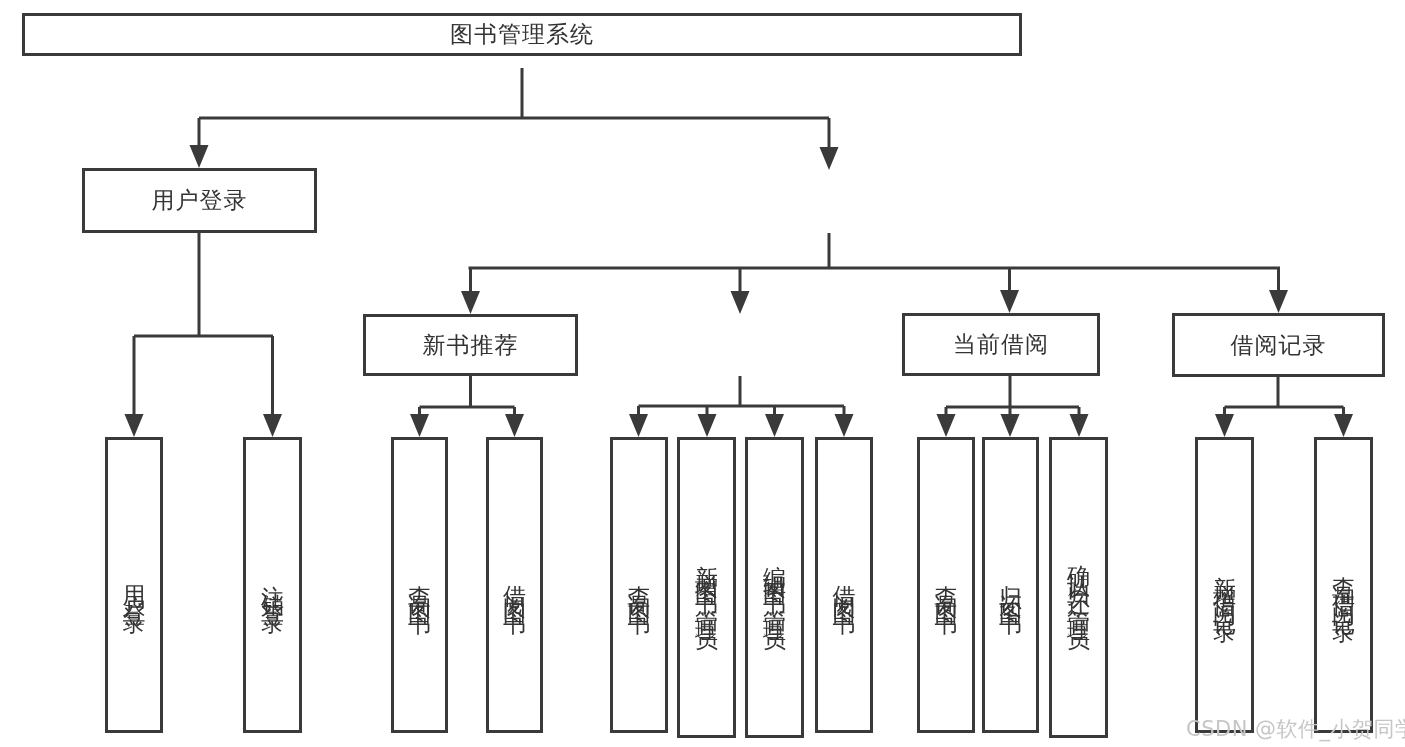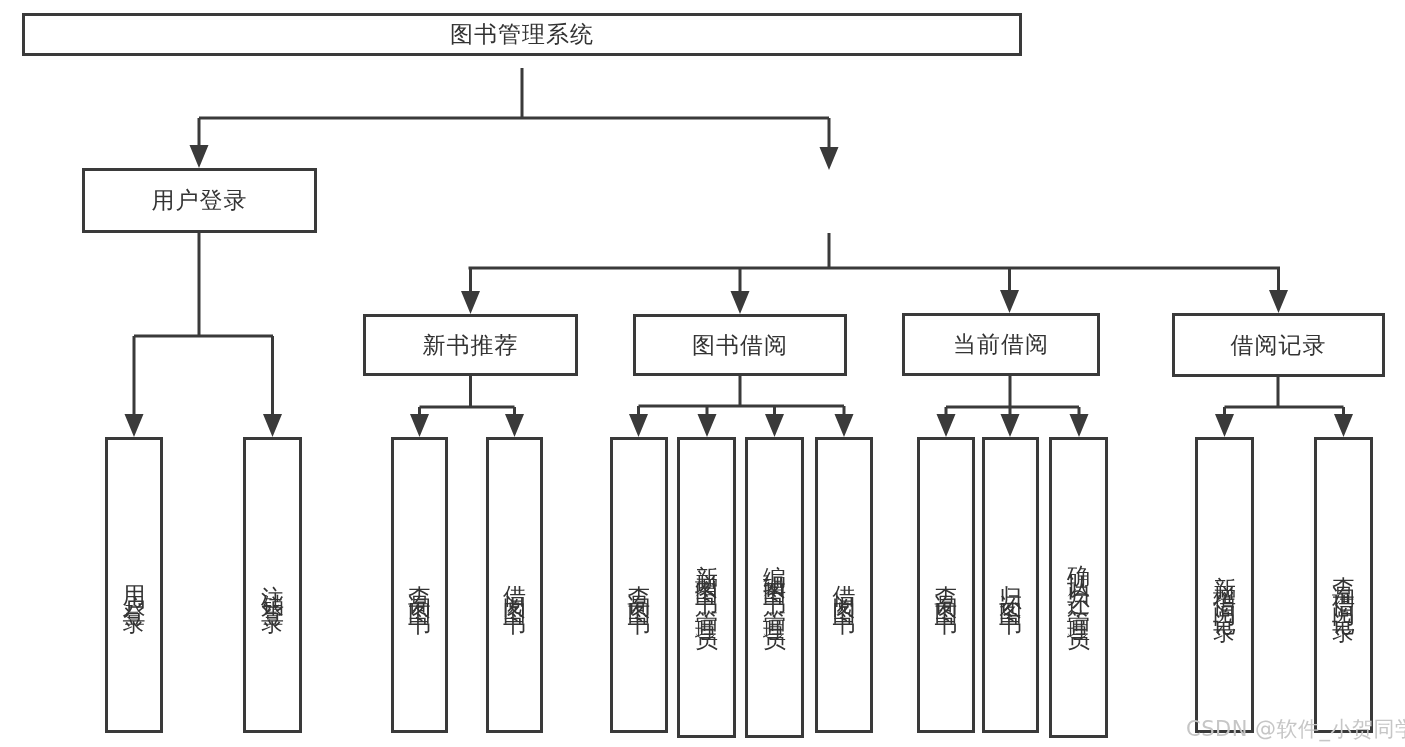--- a/index.html
+++ b/index.html
@@ -125,23 +125,20 @@
     <span class="hlabel">图书管理系统</span>
   </div>
 
   <div class="node" style="left:82px; top:168px; width:235px; height:65px;">
     <span class="hlabel">用户登录</span>
   </div>
 
   <div class="node" style="left:363px; top:314px; width:215px; height:62px;">
     <span class="hlabel">新书推荐</span>
   </div>
-  <div class="node" style="left:633px; top:314px; width:214px; height:62px;">
-    <span class="hlabel">图书借阅</span>
-  </div>
   <div class="node" style="left:902px; top:313px; width:198px; height:63px;">
     <span class="hlabel">当前借阅</span>
   </div>
   <div class="node" style="left:1172px; top:313px; width:213px; height:64px;">
     <span class="hlabel">借阅记录</span>
   </div>
 
   <div class="node" style="left:105px; top:437px; width:58px; height:296px;">
     <span class="vlabel">用户登录</span>
   </div>

